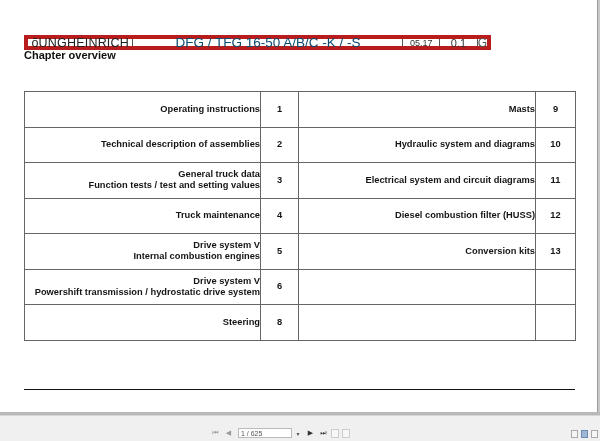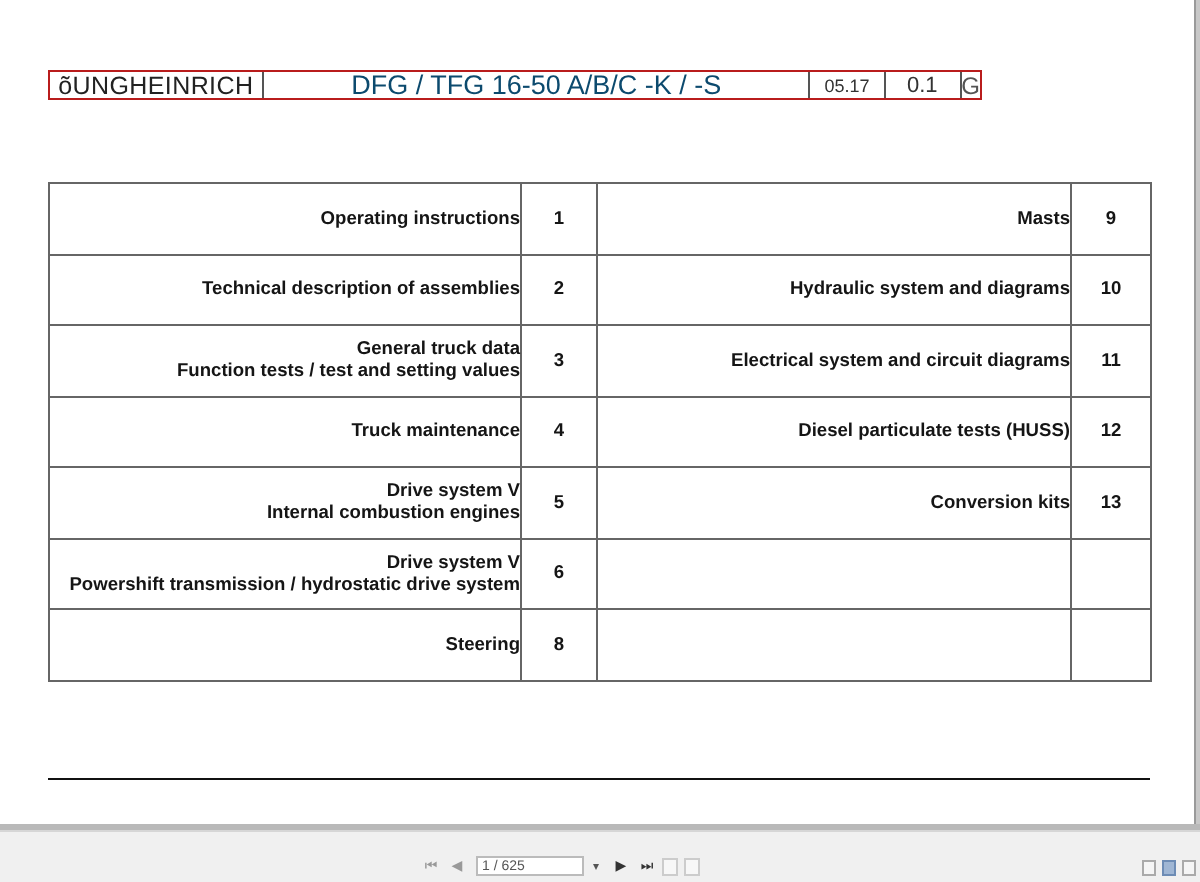--- a/index.html
+++ b/index.html
@@ -3,21 +3,21 @@
 <meta charset="utf-8">
 <style>
   html, body { margin:0; padding:0; }
   body { width:600px; height:441px; background:#ffffff; position:relative; overflow:hidden; font-family:"Liberation Sans", sans-serif; color:#111; }
   .page { position:absolute; left:0; top:0; width:597px; height:414px; background:#fff; }
   .vscroll-edge { position:absolute; left:597px; top:0; width:3px; height:414px; background:#c8c8c8; border-left:1px solid #9a9a9a; box-sizing:border-box; }
   .hsep { position:absolute; left:0; top:412px; width:600px; height:4px; background:#b9b9b9; border-bottom:1px solid #d6d6d6; box-sizing:border-box; }
   .toolbar { position:absolute; left:0; top:416px; width:600px; height:25px; background:#f0f0f0; }
 
   
-  .hdr { position:absolute; left:24px; top:35px; width:467px; height:15px; border:1px solid #b91c1c; box-sizing:border-box; display:flex; }
+  .hdr { position:absolute; left:24px; top:35px; width:467px; height:15px; border:4px solid #b91c1c; box-sizing:border-box; display:flex; }
   .hdr > div { border-right:1px solid #555; box-sizing:border-box; display:flex; align-items:center; justify-content:center; height:100%; white-space:nowrap; }
   .hdr > div:last-child { border-right:none; }
   .hdr .logo { width:121px; font-size:12.5px; letter-spacing:0.2px; color:#222; }
   .hdr .title { width:310px; font-size:13.5px; color:#0c4a6e; }
   .hdr .date { width:42px; font-size:9px; color:#333; }
   .hdr .ver { width:43px; font-size:11px; color:#333; }
   .hdr .sec { flex:1; font-size:12px; color:#555; }
 
   .chapter-title { position:absolute; left:24px; top:49px; font-size:11px; font-weight:bold; color:#111; }
 
@@ -47,20 +47,21 @@
 
 <div class="page">
   <div class="hdr">
     <div class="logo">õUNGHEINRICH</div>
     <div class="title">DFG / TFG 16-50 A/B/C -K / -S</div>
     <div class="date">05.17</div>
     <div class="ver">0.1</div>
     <div class="sec">G</div>
   </div>
 
+  <div class="chapter-title">Chapter overview</div>
 
   <table class="toc">
     <colgroup>
         <col class="c1">
         <col class="c2">
         <col class="c3">
         <col class="c4">
       </colgroup>
     <tbody id="toc-body">
         <tr>
@@ -93,21 +94,21 @@
             <div>Electrical system and circuit diagrams</div>
           </td>
           <td class="num">11</td>
         </tr>
         <tr>
           <td>
             <div>Truck maintenance</div>
           </td>
           <td class="num">4</td>
           <td>
-            <div>Diesel particulate tests (HUSS)</div>
+            <div>Diesel combustion filter (HUSS)</div>
           </td>
           <td class="num">12</td>
         </tr>
         <tr>
           <td>
             <div>Drive system V</div>
             <div>Internal combustion engines</div>
           </td>
           <td class="num">5</td>
           <td>

